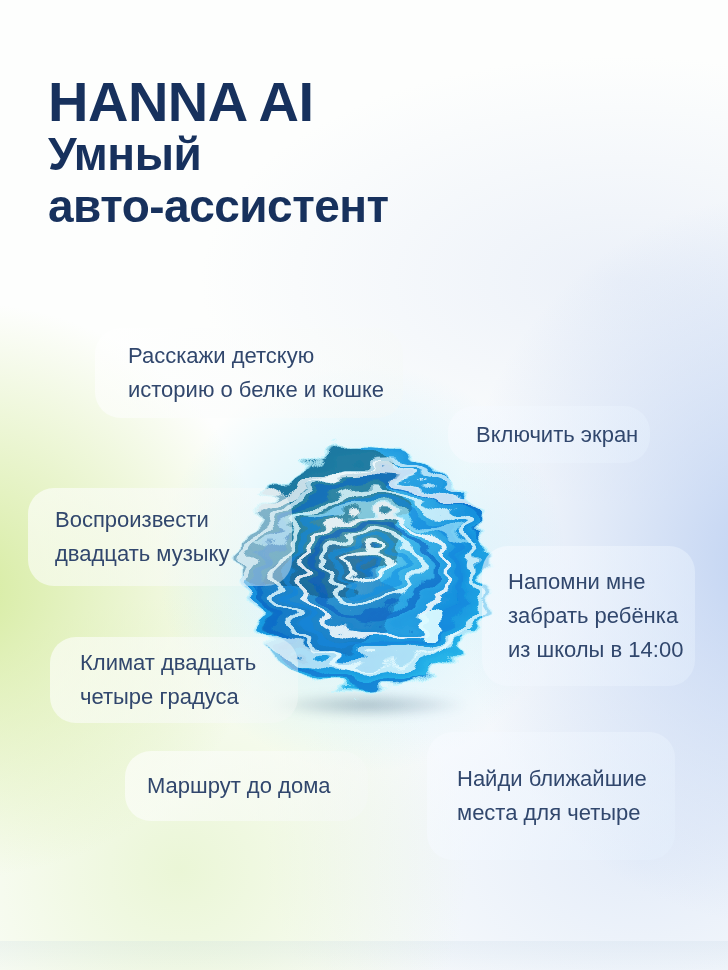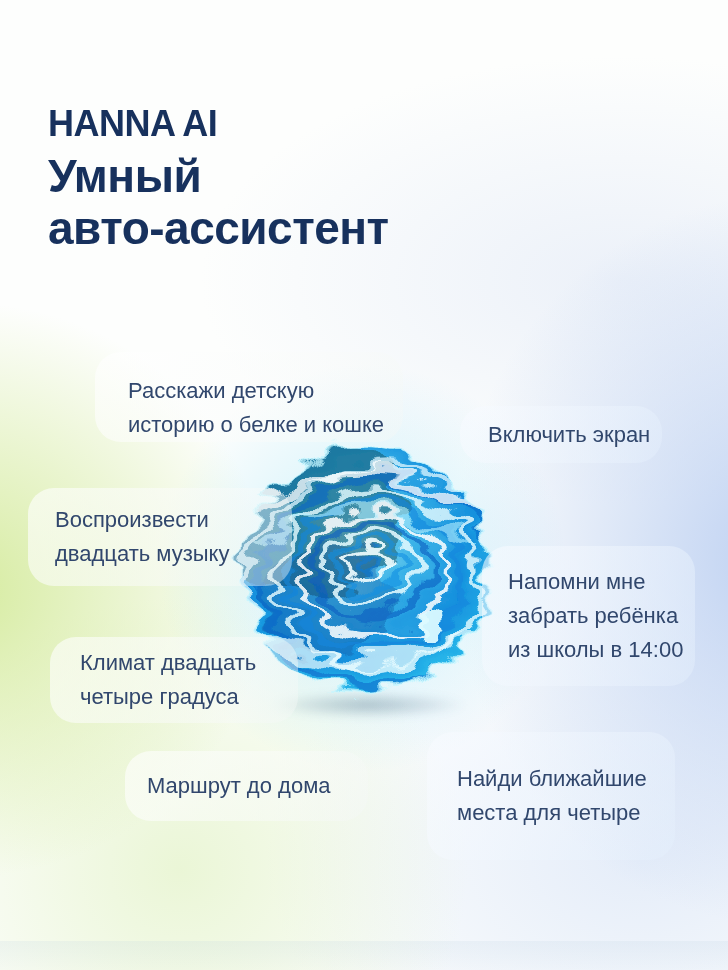--- a/index.html
+++ b/index.html
@@ -17,21 +17,21 @@
       radial-gradient(600px 320px at 620px 280px, rgba(224,232,246,0.6), rgba(224,232,246,0) 70%),
       #fdfefd;
   }
   .title-block{
     position:absolute;left:48px;top:76px;
     color:#17315d;
     font-weight:700;
     line-height:52px;
     letter-spacing:-0.5px;
   }
-  .brand{font-size:36px;margin-top:22px;}
+  .brand{font-size:56px;}
   .subtitle{font-size:46px;}
   .orb-shadow{
     position:absolute;left:268px;top:692px;width:200px;height:26px;
     background:radial-gradient(ellipse at center, rgba(25,65,95,0.30), rgba(25,65,95,0) 70%);
     filter:blur(4px);
     z-index:1;
   }
   .orb{
     position:absolute;left:222px;top:424px;width:290px;height:290px;
     z-index:1;
@@ -42,22 +42,22 @@
     border-radius:26px;
     display:flex;flex-direction:column;justify-content:center;
     color:#31476d;
     font-size:22px;
     line-height:34px;
     box-sizing:border-box;
   }
   .bubble .line{display:block;white-space:nowrap;}
   .bg-white{background:linear-gradient(115deg, rgba(255,255,255,0.62), rgba(244,248,246,0.42));}
   .bg-blue {background:linear-gradient(115deg, rgba(248,251,255,0.60), rgba(228,239,252,0.48));}
-  .b-story  {left:95px;  top:352px; width:308px; height:90px;  padding-left:33px;justify-content:flex-end;}
-  .b-screen {left:460px; top:406px; width:202px; height:57px;  padding-left:28px;}
+  .b-story  {left:95px;  top:328px; width:308px; height:90px;  padding-left:33px;}
+  .b-screen {left:448px; top:406px; width:202px; height:57px;  padding-left:28px;}
   .b-music  {left:28px;  top:488px; width:264px; height:98px;  padding-left:27px;}
   .b-remind {left:482px; top:546px; width:213px; height:140px; padding-left:26px;}
   .b-climate{left:50px;  top:637px; width:248px; height:86px;  padding-left:30px;}
   .b-route  {left:125px; top:751px; width:243px; height:70px;  padding-left:22px;}
   .b-find   {left:427px; top:732px; width:248px; height:128px; padding-left:30px;}
   .bottom-band{
     position:absolute;left:0;top:941px;width:728px;height:29px;
     background:linear-gradient(rgba(185,207,223,0.18), rgba(185,207,223,0.04));
     z-index:0;
   }

